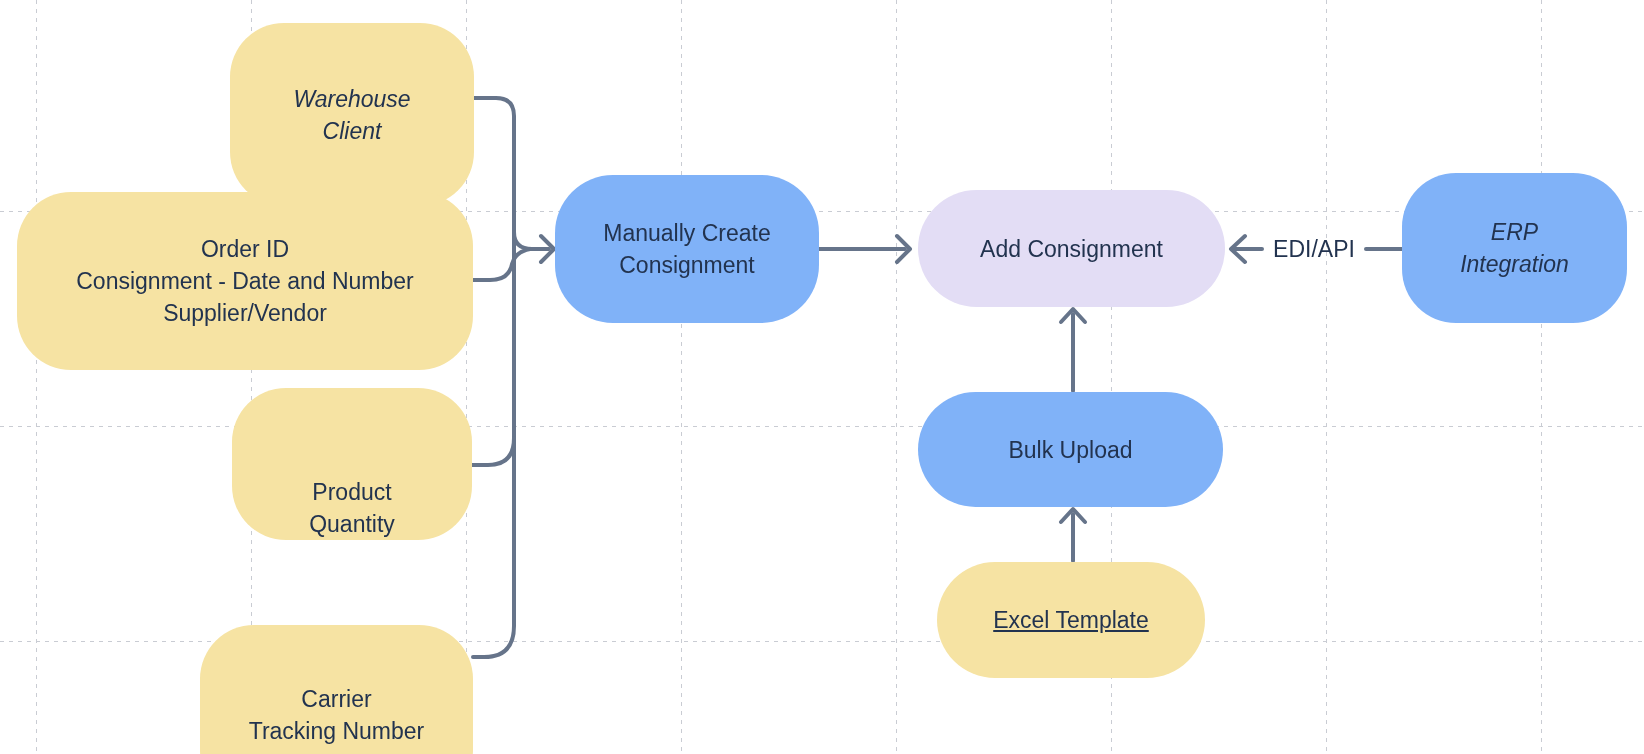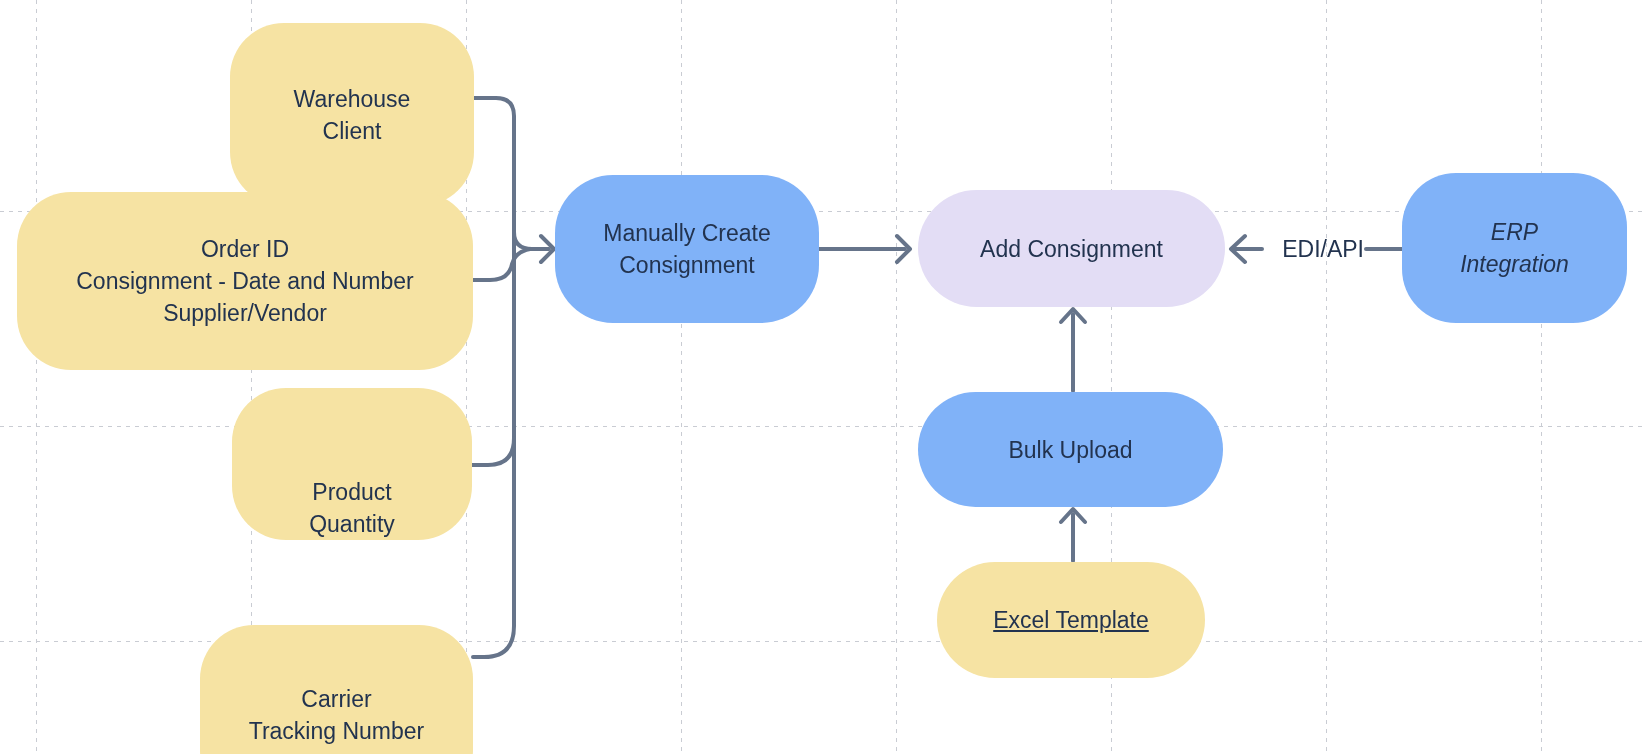--- a/index.html
+++ b/index.html
@@ -53,21 +53,21 @@
     padding:0 10px;
   }
   .node.yellow{background:var(--yellow);}
   .node.blue{background:var(--blue);}
   .node.lavender{background:var(--lavender);}
   .edge-label{
     position:absolute;
     color:var(--text);
     font-size:23px;
     line-height:32px;
-    text-align:right;
+    text-align:center;
   }
 </style>
 </head>
 <body>
 
 <div class="canvas">
 
   <svg class="layer" viewBox="0 0 1644 754">
 
     <g>
@@ -107,21 +107,21 @@
       <path class="edge" d="M 1061 522 L 1073 509 L 1085 522"></path>
     </g>
 
     <g>
       <path class="edge" d="M 1402 249 H 1366"></path>
       <path class="edge" d="M 1262 249 H 1234"></path>
       <path class="edge" d="M 1245 236 L 1231 249 L 1245 262"></path>
     </g>
   </svg>
 
-  <div class="node yellow" style="left:230px;top:23px;width:244px;height:183px;border-radius:54px;">
+  <div class="node yellow" style="left:230px;top:23px;width:244px;height:183px;border-radius:54px;font-style:italic;">
     <span class="label">Warehouse
 Client</span>
   </div>
 
   <div class="node yellow" style="left:17px;top:192px;width:456px;height:178px;border-radius:54px;">
     <span class="label">Order ID
 Consignment - Date and Number
 Supplier/Vendor</span>
   </div>
 

